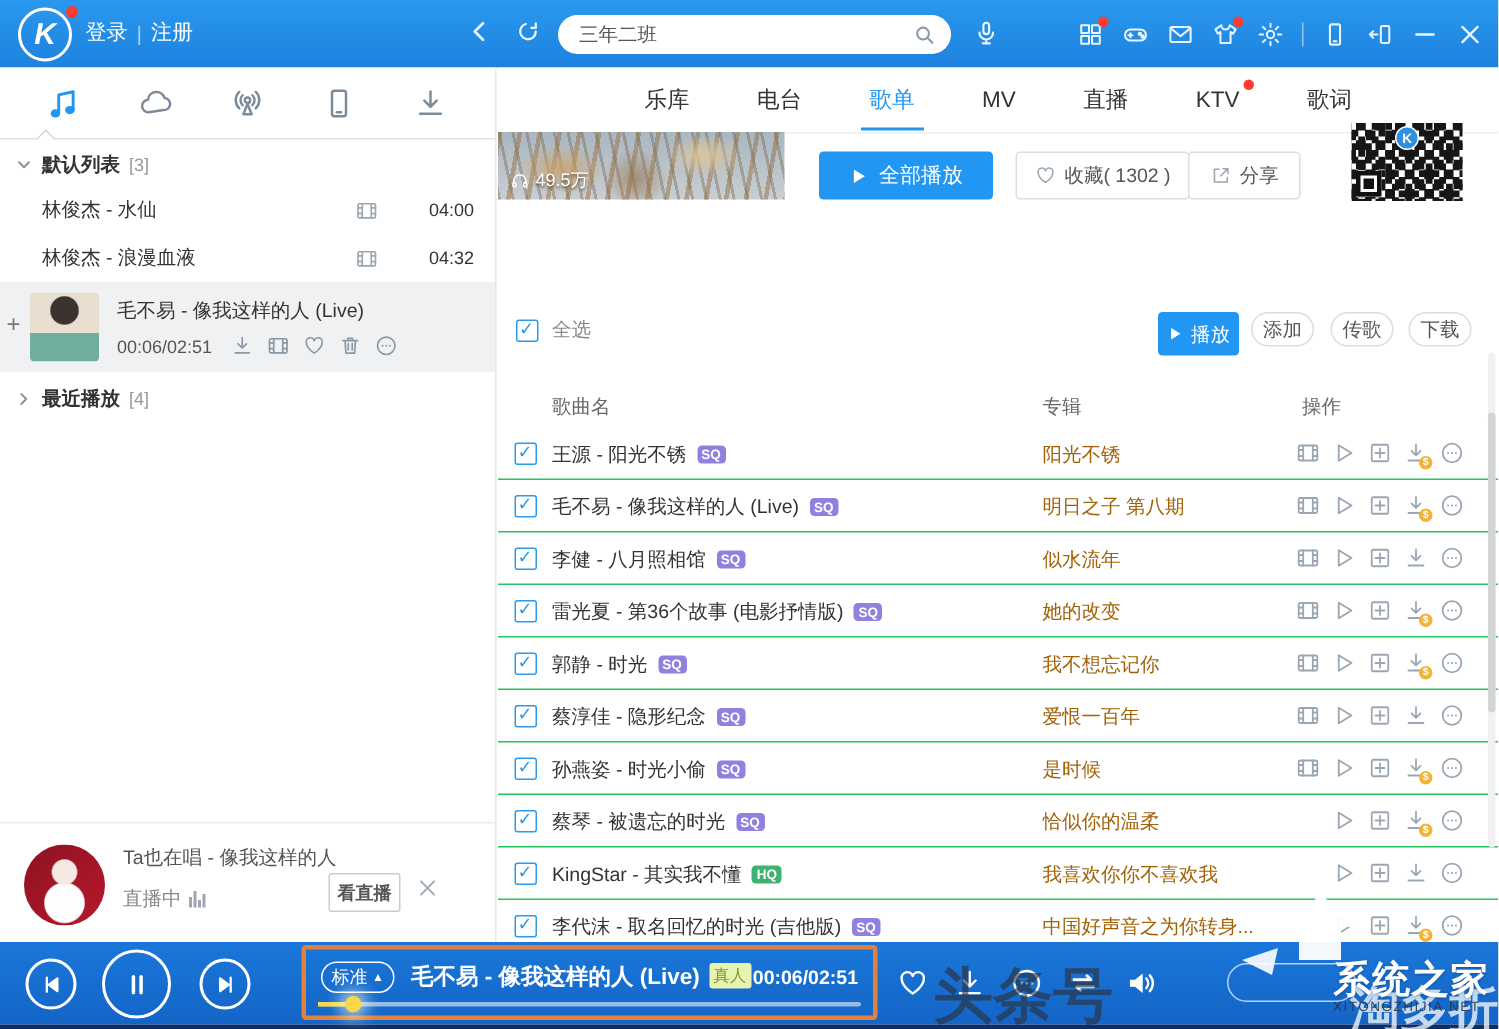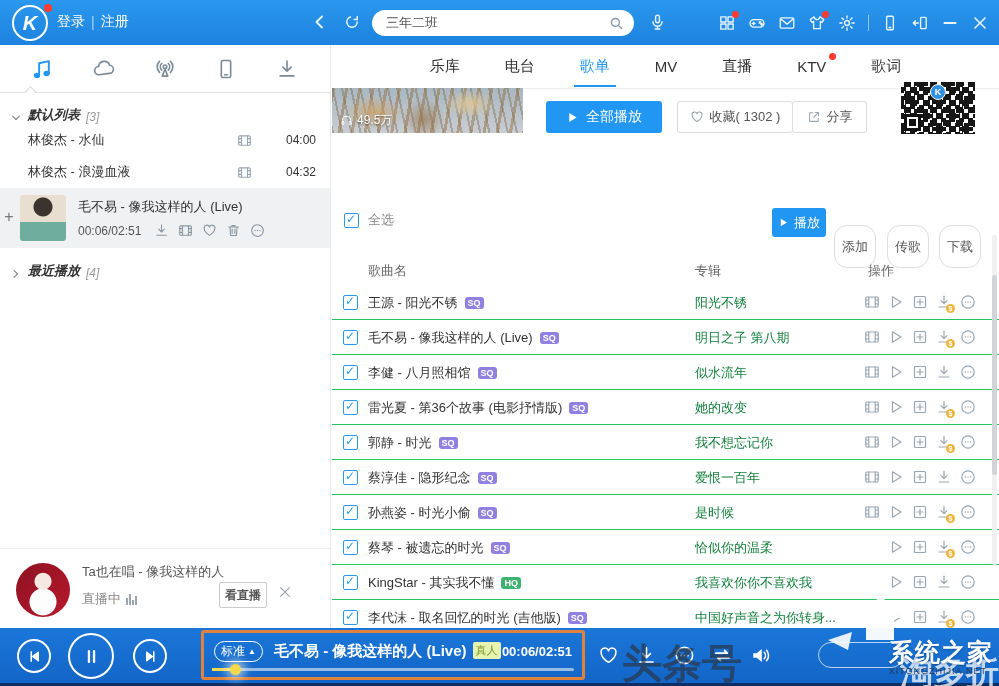--- a/index.html
+++ b/index.html
@@ -33,22 +33,22 @@
   
   .sidebar { position:absolute; left:0; top:45px; width:331px; bottom:58px; background:#fff;
     border-right:1px solid #e8e8e8; }
   .side-tabs { position:relative; height:48px; border-bottom:1px solid #e2e2e2; display:flex;
     align-items:center; justify-content:space-around; padding:0 12px; color:#7b8b99; }
   .side-tabs .ic { width:22px; height:22px; }
   .side-tab { position:relative; width:40px; height:40px; display:flex; align-items:center; justify-content:center; }
   .side-tab.active { color:#2196f3; }
   .notch { position:absolute; left:26px; bottom:-5px; width:9px; height:9px; background:#fff;
     border-left:1px solid #d5d5d5; border-top:1px solid #d5d5d5; transform:rotate(45deg); }
-  .group-row { height:28px; display:flex; align-items:flex-end; gap:6px; padding:0 0 0 10px;
-    font-size:13px; color:#333; font-weight:bold; margin-top:3px;font-style:italic; }
+  .group-row { height:28px; display:flex; align-items:center; gap:6px; padding:0 0 0 10px;
+    font-size:13px; color:#333; font-weight:bold; margin-top:3px; }
   .group-row .cnt { color:#999; font-weight:normal; font-size:12px; }
   .group-row .ic { width:12px; height:12px; color:#8a8a8a; }
   .side-song { height:32px; display:flex; align-items:center; padding:0 14px 0 28px; font-size:13px; color:#333; }
   .side-song .t { flex:1; overflow:hidden; white-space:nowrap; }
   .side-song .ic { width:15px; height:15px; color:#9aa7b3; margin-right:28px; }
   .side-song .dur { color:#333; font-size:12px; width:36px; text-align:right; }
   .now-block { position:relative; height:60px; background:#f0f1f2; display:flex; align-items:center; padding-left:20px; }
   .plus-btn { position:absolute; left:2px; top:20px; color:#777; font-size:16px; width:14px; text-align:center; }
   .now-avatar { width:46px; height:46px; border-radius:3px; flex:0 0 46px;
     background:
@@ -126,38 +126,38 @@
   .ctab.active::after { content:""; position:absolute; left:-24px; right:-14px; bottom:-1px; height:2px; background:#2196f3; }
 
   .toolbar { position:absolute; left:0; top:158px; right:0; height:40px; }
   .checkbox { display:inline-block; width:15px; height:15px; border:1px solid #2a9af0; border-radius:2px;
     background:#fff; position:relative; }
   .checkbox::after { content:"✓"; position:absolute; left:1px; top:-2px; color:#2a9af0; font-size:12px; font-weight:bold; }
   .selall { position:absolute; left:12px; top:8px; display:flex; align-items:center; gap:9px; font-size:13px; color:#888; }
   .tb-play { position:absolute; left:440px; top:5px; width:54px; height:29px; background:#2196f3; color:#fff;
     font-size:13px; border-radius:3px; display:flex; align-items:center; justify-content:center; gap:5px; }
   .tb-play .ic { width:11px; height:11px; }
-  .tb-sec { position:absolute; top:22px; width:42px; height:43px; border:1px solid #ddd; border-radius:13px;
+  .tb-sec { position:absolute; top:5px; width:42px; height:23px; border:1px solid #ddd; border-radius:13px;
     background:#fff; color:#555; font-size:13px; display:flex; align-items:center; justify-content:center; }
   .tb-add { left:502px; } .tb-up { left:555px; } .tb-dl { left:607px; }
 
   .thead { position:absolute; left:0; top:210px; right:0; height:30px; font-size:13px; color:#666; }
   .thead .h1 { position:absolute; left:36px; top:7px; }
   .thead .h2 { position:absolute; left:363px; top:7px; }
   .thead .h3 { position:absolute; left:536px; top:7px; }
 
   .rows { position:absolute; left:0; top:240px; right:0; bottom:0; overflow:hidden; }
   .trow { position:relative; height:35px; border-bottom:1px solid #22c55e; font-size:13px; }
   .trow .checkbox { position:absolute; left:11px; top:10px; }
   .trow .title { position:absolute; left:36px; top:9px; color:#333; white-space:nowrap; }
   .qbadge { display:inline-block; margin-left:7px; font-size:9px; font-weight:bold; color:#fff;
     border-radius:3px; padding:1px 3px; vertical-align:1px; }
   .qbadge.sq { background:#9180e0; }
   .qbadge.hq { background:#3eb370; }
-  .trow .album { position:absolute; left:363px; top:9px; color:#15803d; white-space:nowrap; max-width:160px; overflow:hidden; }
+  .trow .album { position:absolute; left:363px; top:9px; color:#a16207; white-space:nowrap; max-width:160px; overflow:hidden; }
   .ops { position:absolute; left:528px; top:9px; display:flex; color:#9aa7b3; }
   .op { position:relative; width:24px; display:flex; justify-content:center; }
   .op .ic { width:16px; height:16px; }
   .op.ph { visibility:hidden; }
   .coin { position:absolute; right:1px; bottom:-3px; width:9px; height:9px; background:#f0b43c; border-radius:50%;
     color:#fff; font-size:7px; line-height:9px; text-align:center; font-weight:bold; }
 
   .scrollbar { position:absolute; right:2px; top:190px; width:5px; height:330px; background:#f1f1f1; border-radius:3px; }
   .scroll-thumb { position:absolute; left:0; top:40px; width:5px; height:200px; background:#d2d5d8; border-radius:3px; }
 

